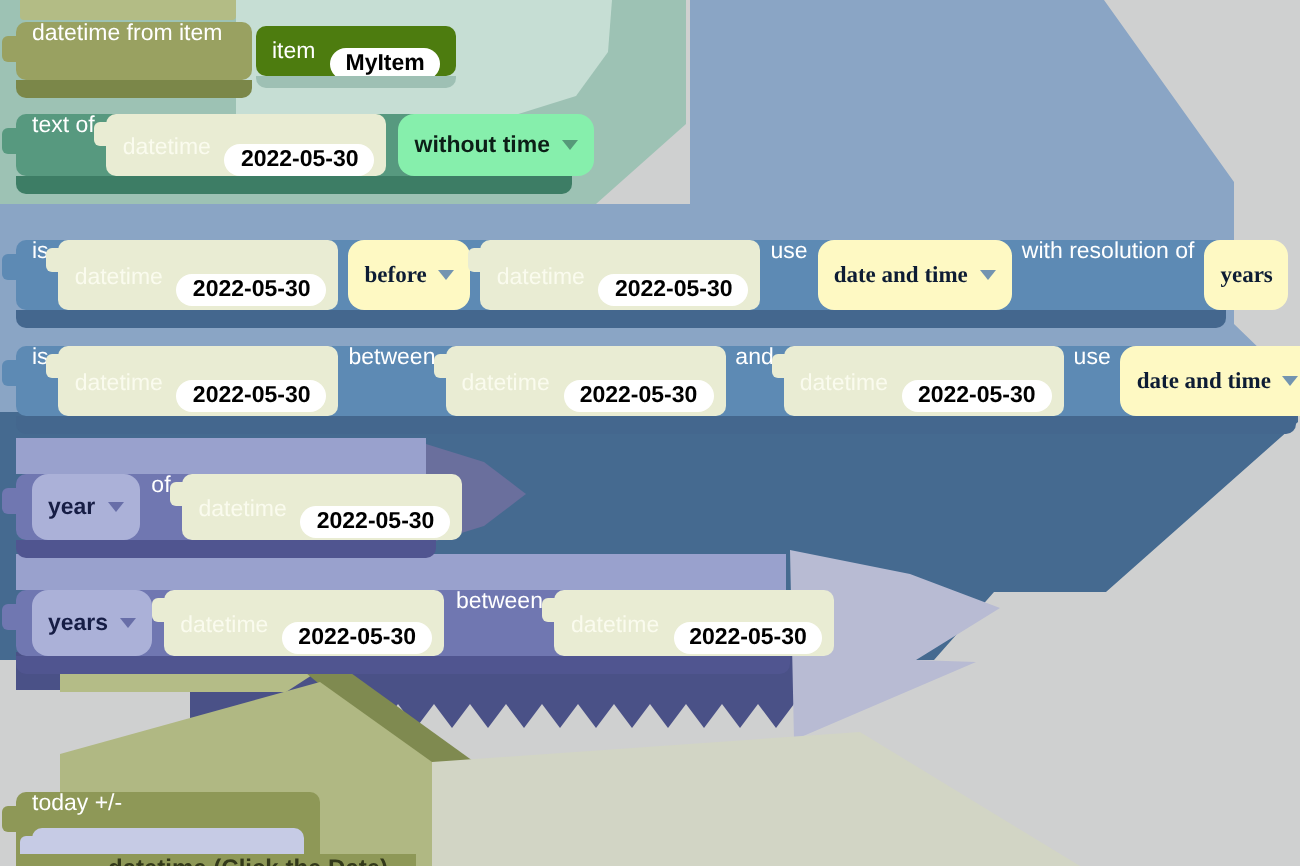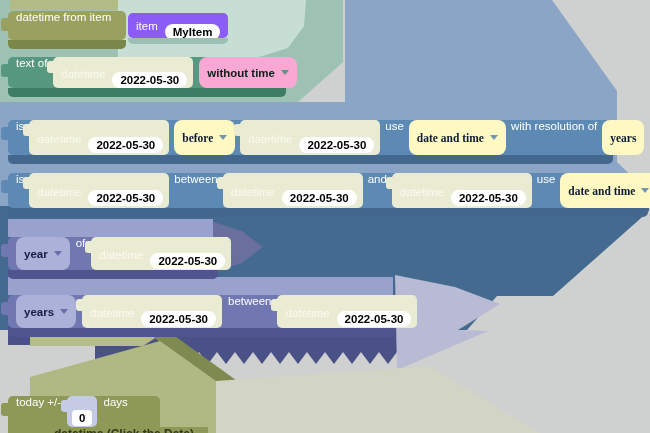--- a/index.html
+++ b/index.html
@@ -58,29 +58,29 @@
     background:#c6cbe5;border-radius:5px;padding:3px 5px;}
   .numshadow::before{content:"";position:absolute;left:-6px;top:4px;width:7px;height:12px;
     background:#c6cbe5;border-radius:3px 0 0 3px;}
   .numshadow .field{padding:2px 7px;border-radius:4px;}
   
   .dd{display:inline-flex;align-items:center;gap:6px;border-radius:8px;
     padding:3px 8px;font-weight:bold;white-space:nowrap;cursor:pointer;flex:0 0 auto;}
   .dd .arr{width:0;height:0;border-left:4px solid transparent;border-right:4px solid transparent;border-top:5px solid currentColor;opacity:.85;}
   .dd-blue{background:#fef9c3;color:#0d1c34;font-family:Liberation Serif, serif;}
   .dd-blue .arr{color:#5b82ad;}
-  .dd-teal{background:#f9a8d4;color:#0c1f17;}
+  .dd-teal{background:#86efac;color:#0c1f17;}
   .dd-teal .arr{color:#4e8a70;}
   .dd-pur{background:#abb1d8;color:#161d45;}
   .dd-pur .arr{color:#5c63a0;}
   .lbl{white-space:nowrap;}
   
   .itemblk{
     position:absolute;left:120px;top:2px;height:25px;display:flex;align-items:center;gap:7px;
-    background:#8b5cf6;border-radius:5px;padding:0 8px;color:#fff;
+    background:#4d7c0f;border-radius:5px;padding:0 8px;color:#fff;
   }
   .itemblk .bevel{--bev:#9ec0b4;height:6px;}
   
   .sliver-top{position:absolute;left:10px;top:0;width:108px;height:10px;background:#b3bc85;z-index:3;border-radius:0 0 2px 2px;}
   .sliver-bottom{
     position:absolute;left:8px;top:427px;width:200px;height:6px;background:#8e9857;
     overflow:hidden;z-index:3;color:#33391a;font-size:12px;font-weight:bold;
   }
   .sliver-bottom span{position:absolute;left:46px;top:0;}
 </style>
@@ -203,21 +203,21 @@
     </span>
     <span class="lbl">between</span>
     <span class="shadowblk">
       <span class="lbl">datetime</span>
       <span class="field">2022-05-30</span>
     </span>
     <span class="bevel"></span>
   </div>
 
 
-  <div class="block olv2" style="left:8px;top:396px;width:152px;height:31px;border-radius:5px 5px 0 0;">
+  <div class="block olv2" style="left:8px;top:396px;width:152px;height:31px;border-radius:5px 5px 0 0;flex-direction:column;">
     <span class="lbl">today +/-</span>
     <span class="numshadow">
       <span class="field">0</span>
     </span>
     <span class="lbl">days</span>
   </div>
 
   <div class="sliver-bottom">
     <span>datetime (Click the Date)</span>
   </div>

